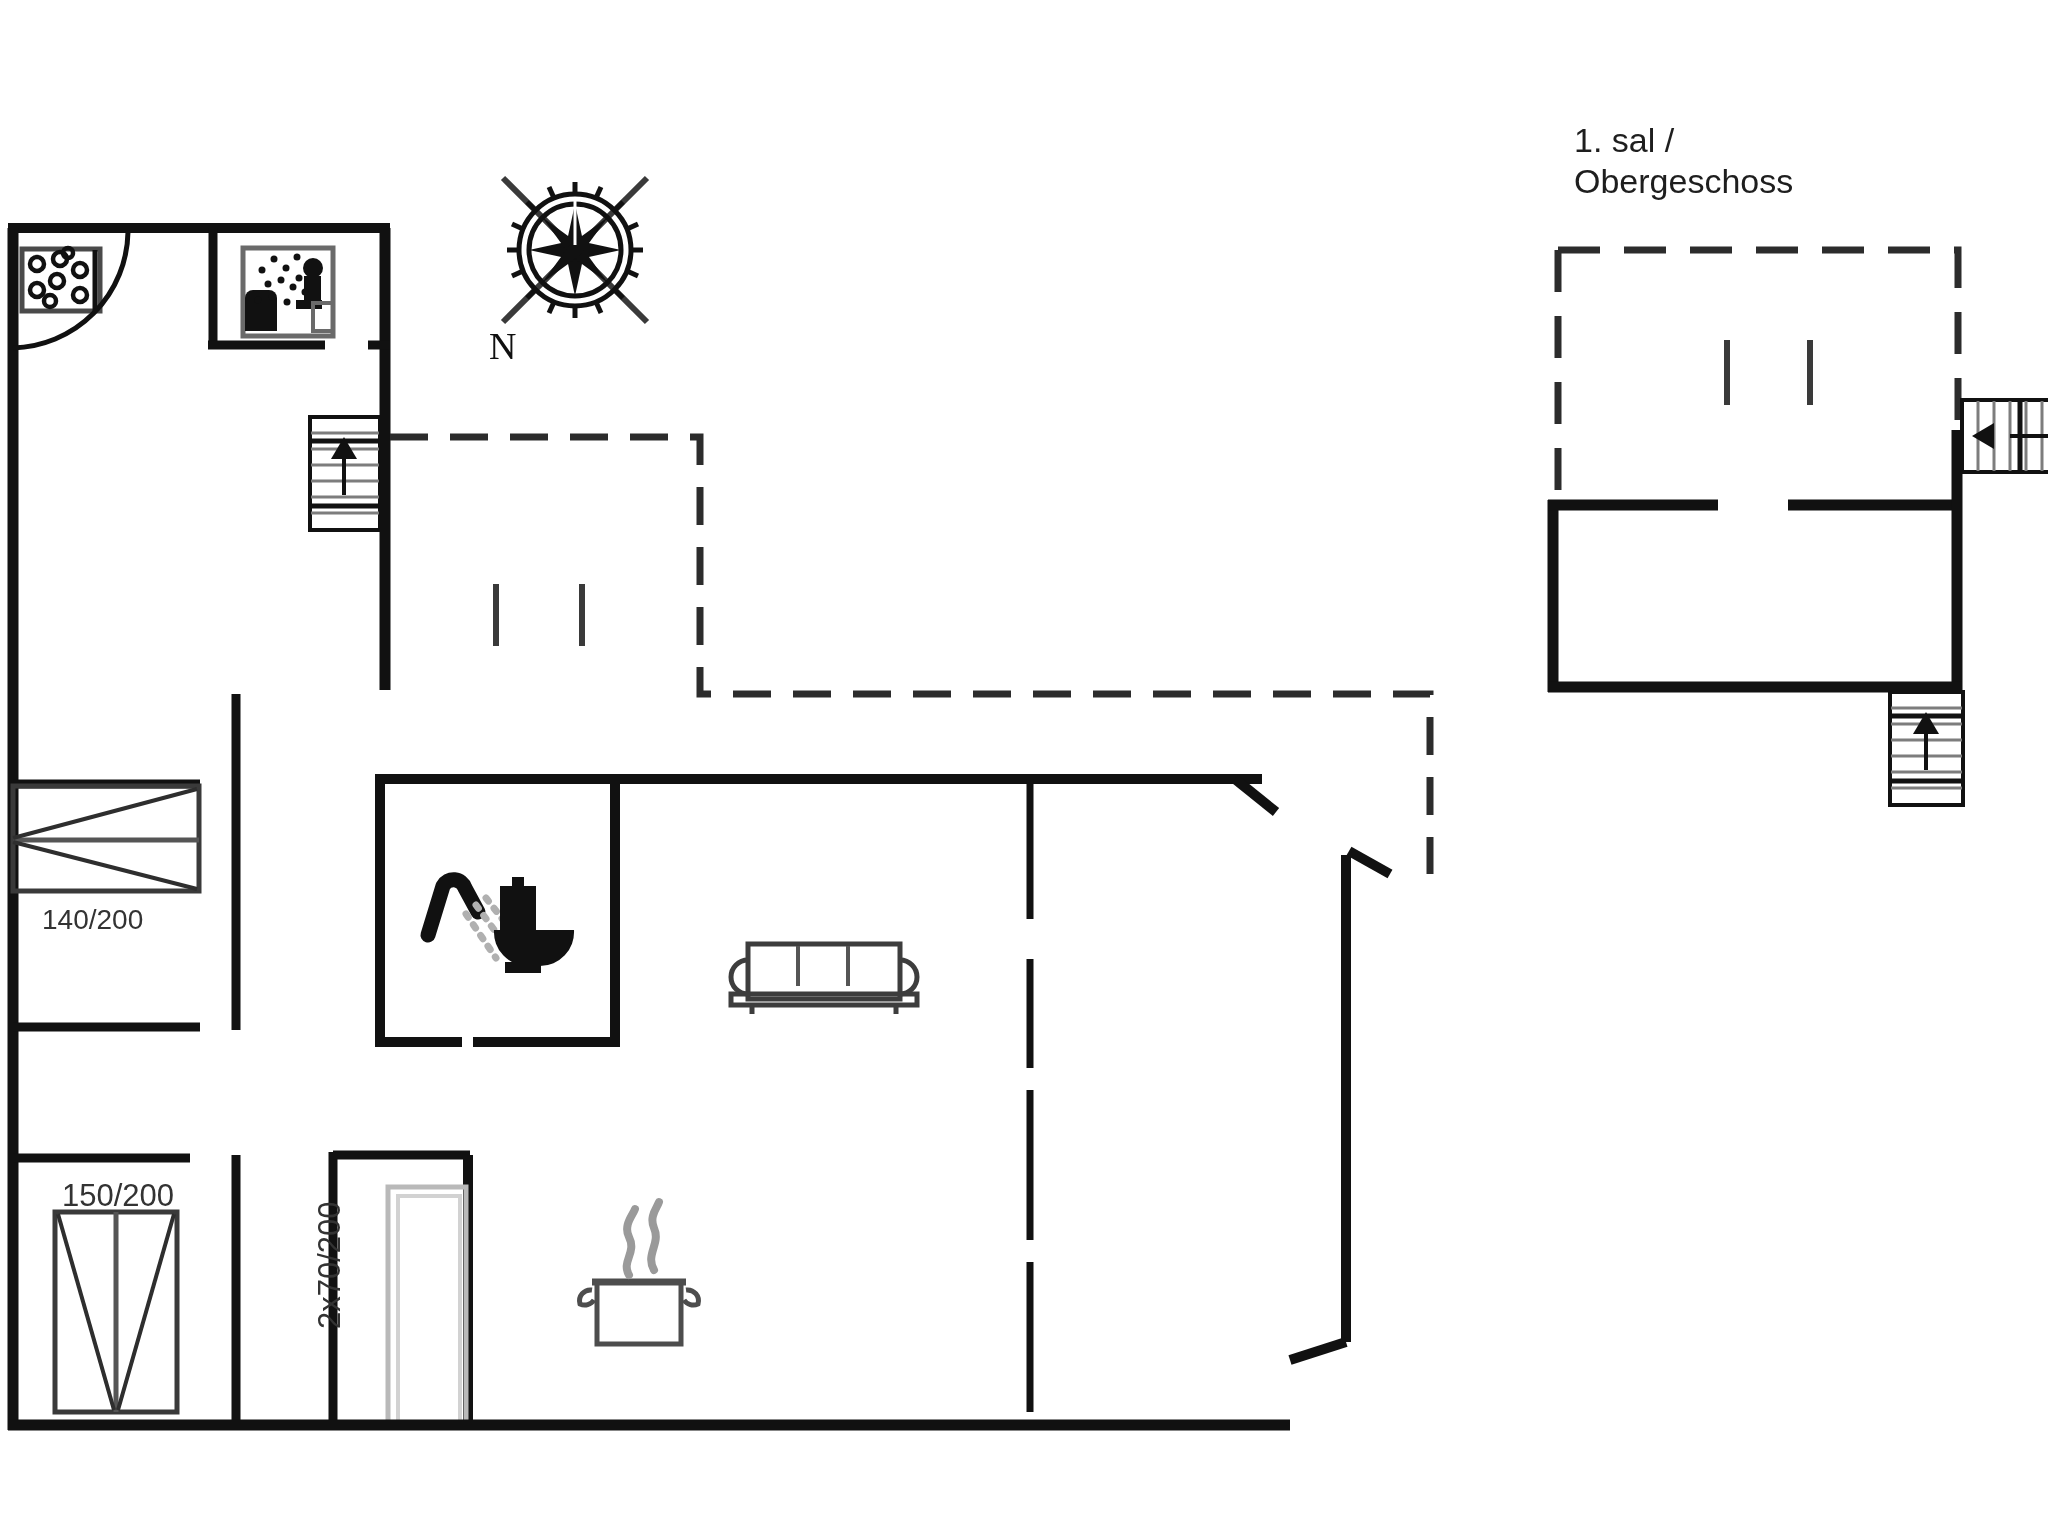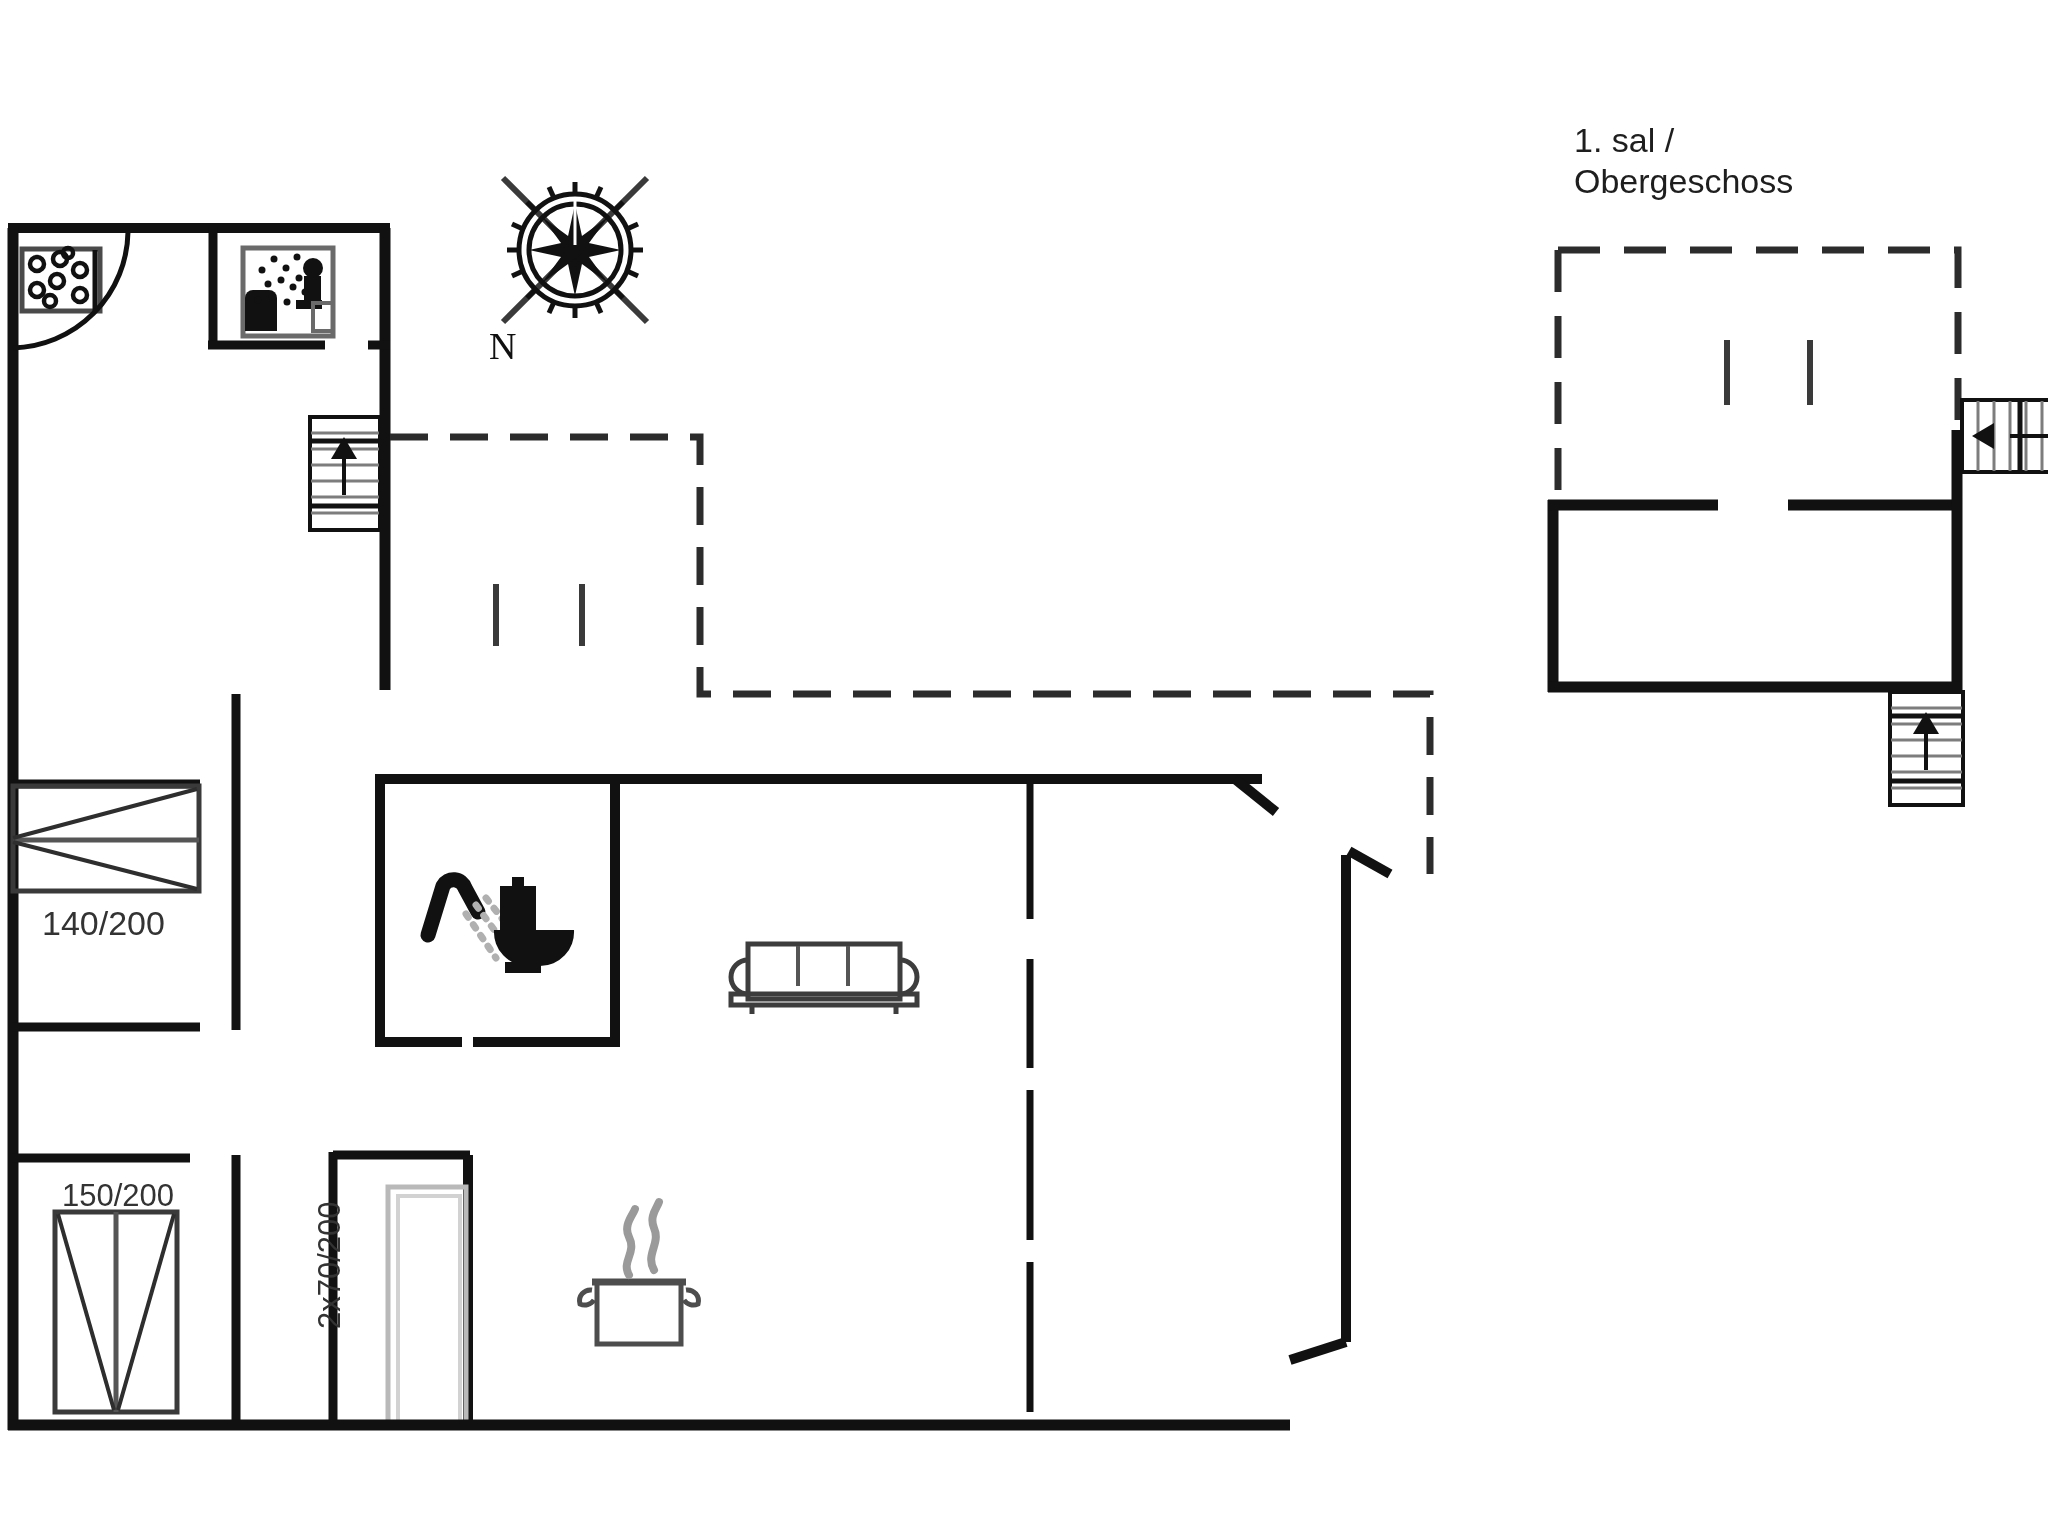--- a/index.html
+++ b/index.html
@@ -38,21 +38,21 @@
   }
   #upper-title {
     left: 1574px;
     top: 120px;
     font-size: 34px;
     color: #1e1e1e;
   }
   #bed-140-label {
     left: 42px;
     top: 903px;
-    font-size: 34px;
+    font-size: 28px;
     color: #333333;
   }
   #bed-180-label {
     left: 62px;
     top: 1177px;
     font-size: 31px;
     color: #333333;
   }
   #bunk-label {
     left: 311px;

